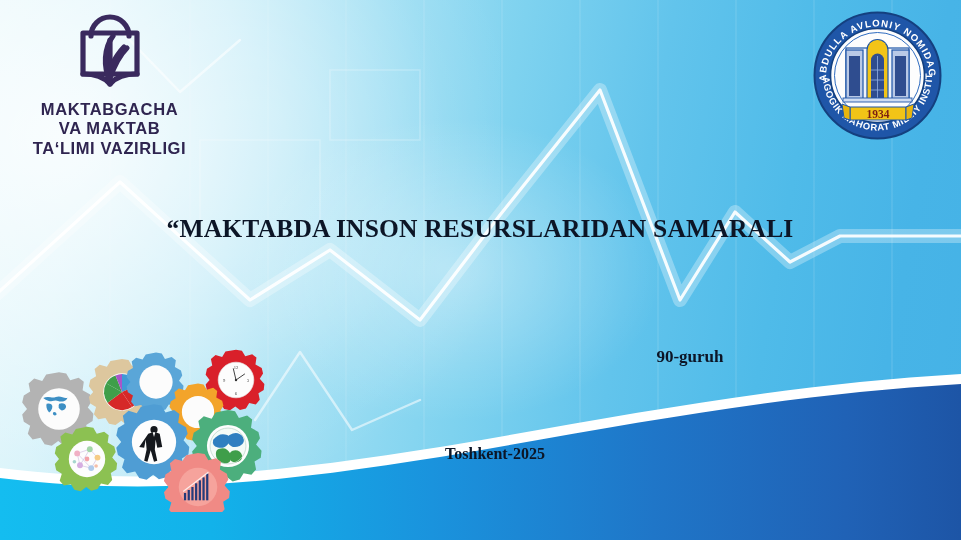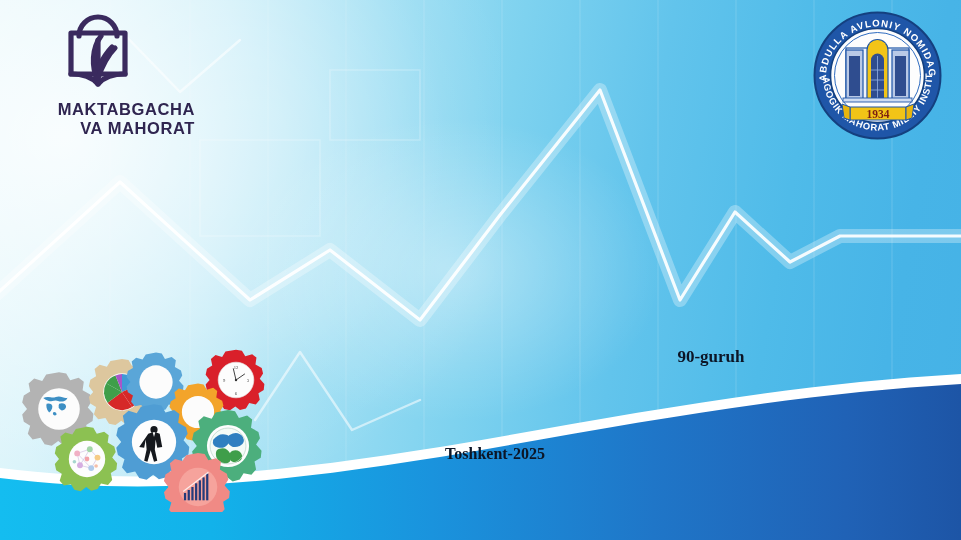--- a/index.html
+++ b/index.html
@@ -65,24 +65,24 @@
     left: 0;
     bottom: 0;
     width: 961px;
     height: 190px;
     pointer-events: none;
   }
 
   
   .ministry-logo {
     position: absolute;
-    left: 0;
+    left: 12px;
     top: 14px;
     width: 195px;
-    text-align: right;
+    text-align: center;
   }
   .ministry-mark {
     width: 86px;
     height: 80px;
     margin: 0 auto 6px auto;
     display: block;
   }
   .ministry-text {
     font-family: "Liberation Sans", sans-serif;
     font-weight: bold;
@@ -114,21 +114,21 @@
     font-weight: bold;
     font-size: 25.5px;
     line-height: 1.33;
     color: #0c1526;
     letter-spacing: 0.2px;
   }
 
   
   .presenter {
     position: absolute;
-    left: 501px;
+    left: 480px;
     top: 345px;
     width: 420px;
     text-align: center;
     font-family: "Liberation Serif", serif;
     font-weight: bold;
     color: #0c1526;
   }
   .presenter .group {
     font-size: 17px;
     line-height: 1.38;
@@ -210,21 +210,22 @@
         <path d="M 16 19 L 70 19 L 70 60 L 16 60 Z"></path>
         <path d="M 16 60 C 26 60 36 62 43 70 C 50 62 60 60 70 60"></path>
         <path d="M 43 70 L 43 26"></path>
         <path d="M 43 68 C 36 52 37 34 46 22"></path>
         <path d="M 43 64 C 48 50 54 40 60 34"></path>
         <path d="M 43 54 C 48 44 52 38 57 33"></path>
       </g>
     </svg>
     <div class="ministry-text">
       <span class="l1">MAKTABGACHA</span>
-      <span class="l2">VA MAHORAT</span>
+      <span class="l2">VA MAKTAB</span>
+      <span class="l3">TA‘LIMI VAZIRLIGI</span>
     </div>
   </div>
 
   <svg class="institute-seal" viewBox="0 0 135 135">
     <defs>
       <path id="arcTop" d="M 16 70 A 51 51 0 0 1 119 70"></path>
       <path id="arcBot" d="M 13 68 A 54 54 0 0 0 122 68"></path>
     </defs>
     <circle cx="67.5" cy="67.5" r="63" fill="#1f56a8"></circle>
     <circle cx="67.5" cy="67.5" r="63" fill="none" stroke="#14407f" stroke-width="2"></circle>
@@ -259,20 +260,21 @@
 
     <g>
       <path d="M 40 99 L 96 99 L 96 112 L 40 112 Z" fill="#f2c417" stroke="#1f56a8" stroke-width="1.1"></path>
       <path d="M 40 99 L 32 96 L 34 110 L 40 112 Z" fill="#e8b50e" stroke="#1f56a8" stroke-width="1"></path>
       <path d="M 96 99 L 104 96 L 102 110 L 96 112 Z" fill="#e8b50e" stroke="#1f56a8" stroke-width="1"></path>
       <text x="68" y="110" text-anchor="middle" font-family="Liberation Serif, serif" font-size="11.5" font-weight="bold" fill="#7a1f12">1934</text>
     </g>
   </svg>
 
   <div class="slide-title">
+    <div>“MAKTABDA INSON RESURSLARIDAN SAMARALI</div>
   </div>
 
   <div class="presenter">
     <span class="group">90-guruh</span>
   </div>
 
   <svg class="wave-wrap" viewBox="0 0 961 190" preserveAspectRatio="none">
     <defs>
       <linearGradient id="waveGrad" x1="0" y1="0" x2="1" y2="0">
         <stop offset="0%" stop-color="#14bdf0"></stop>

